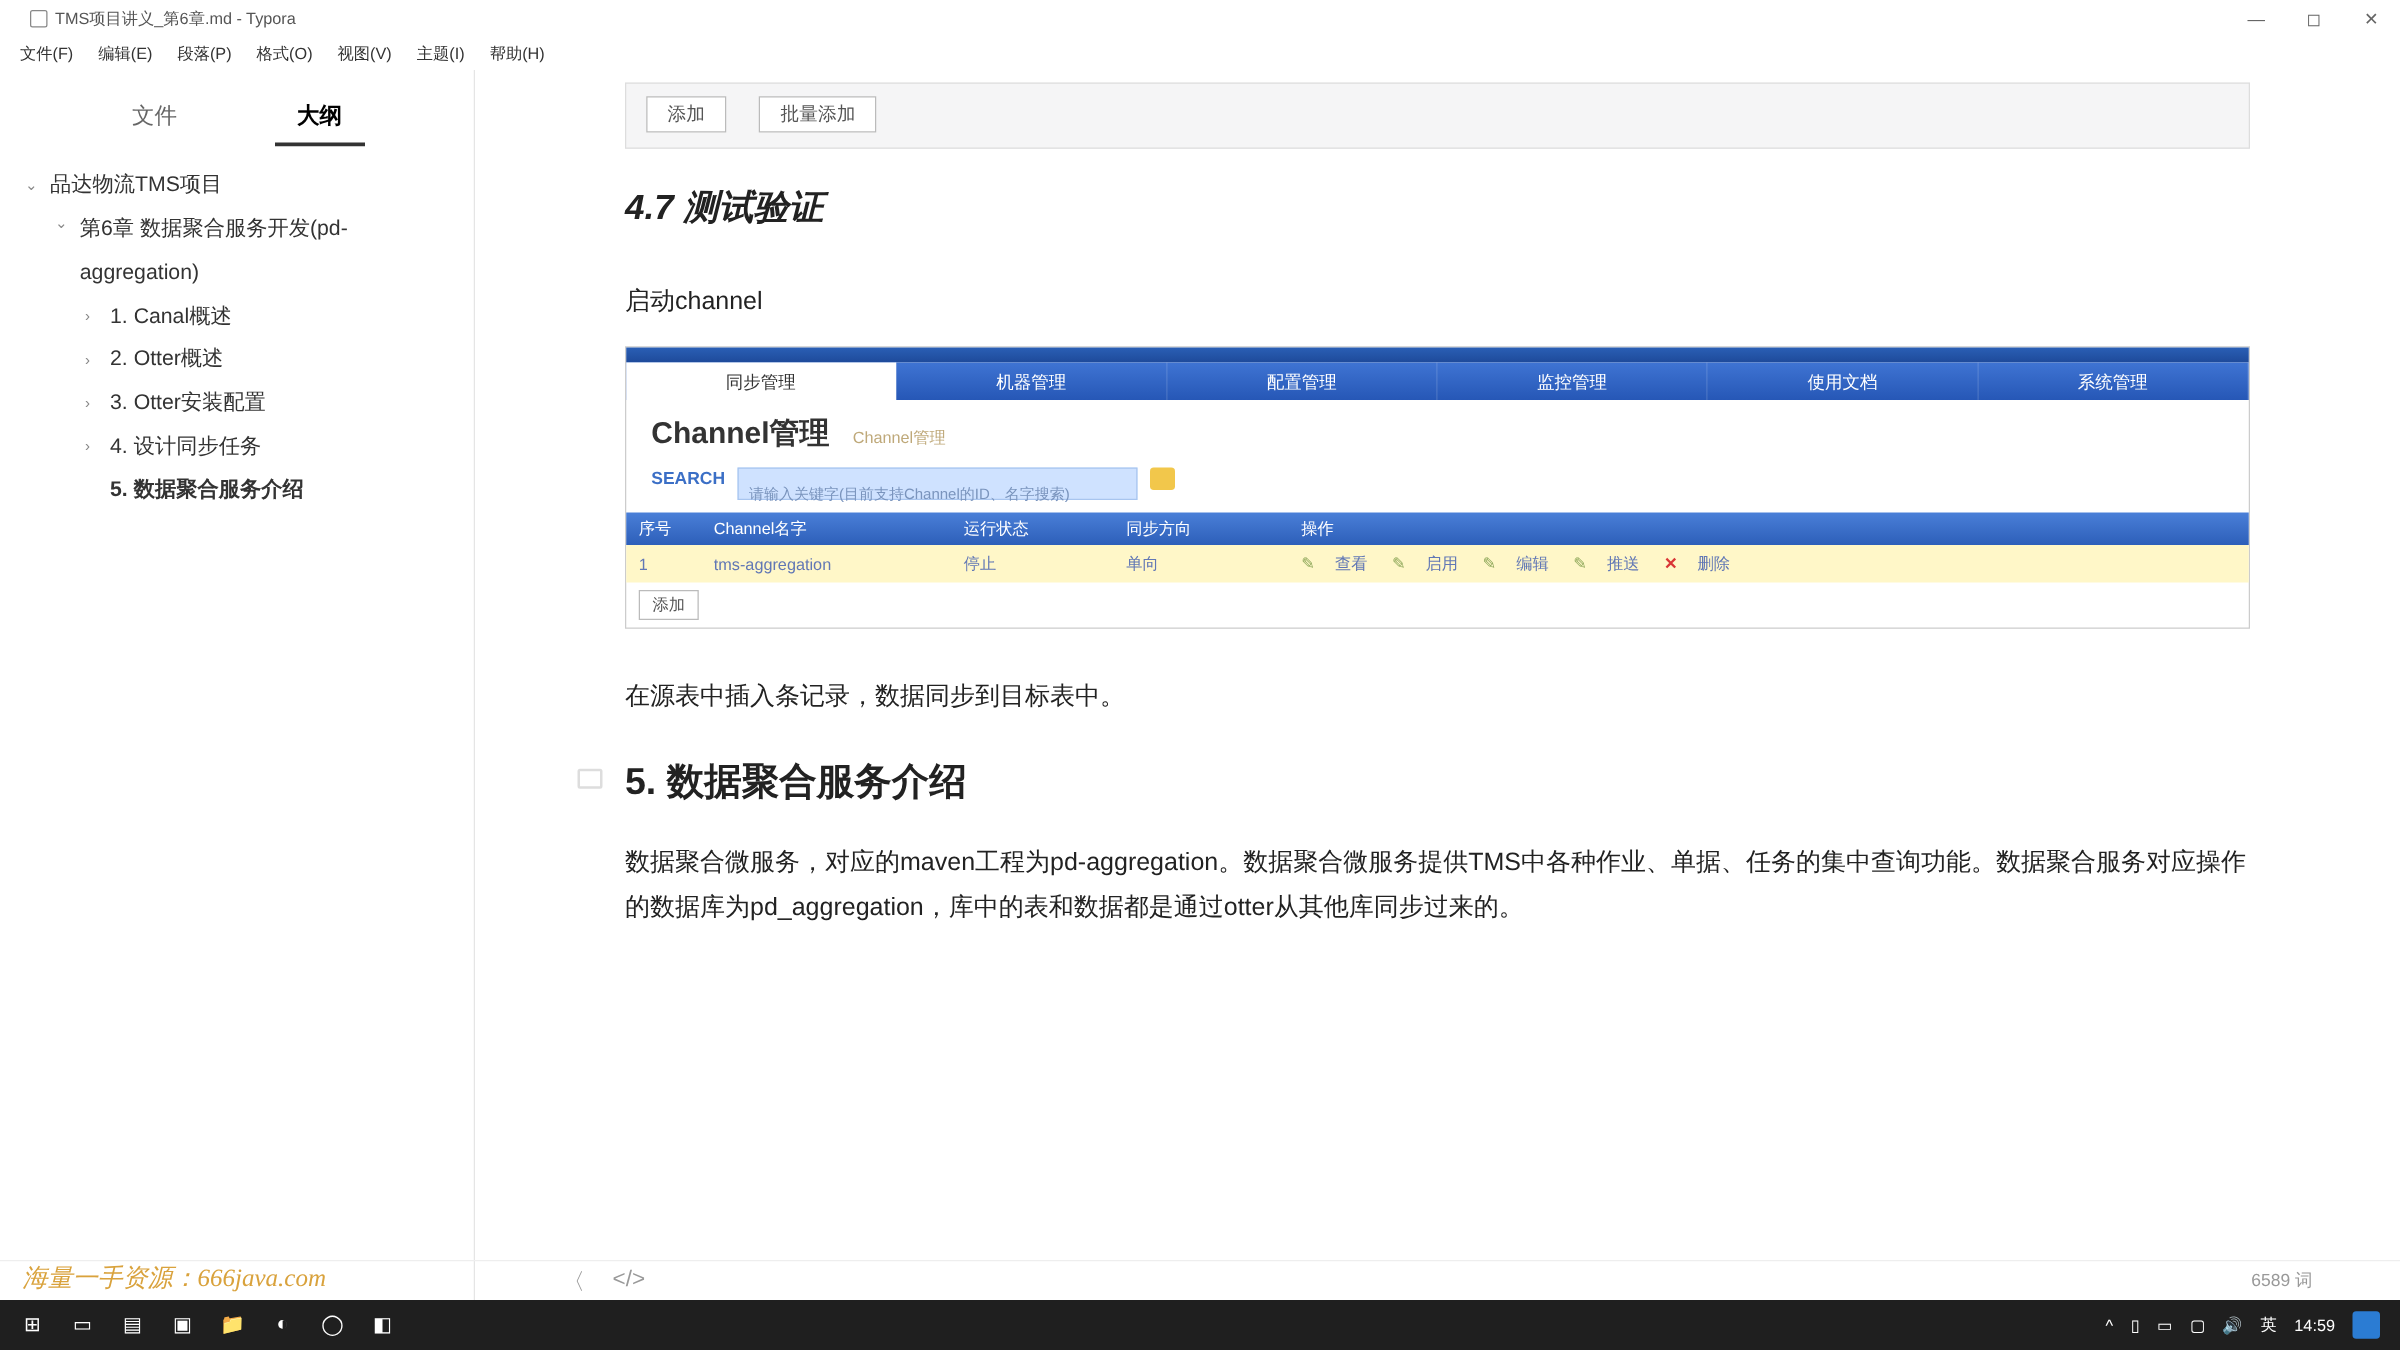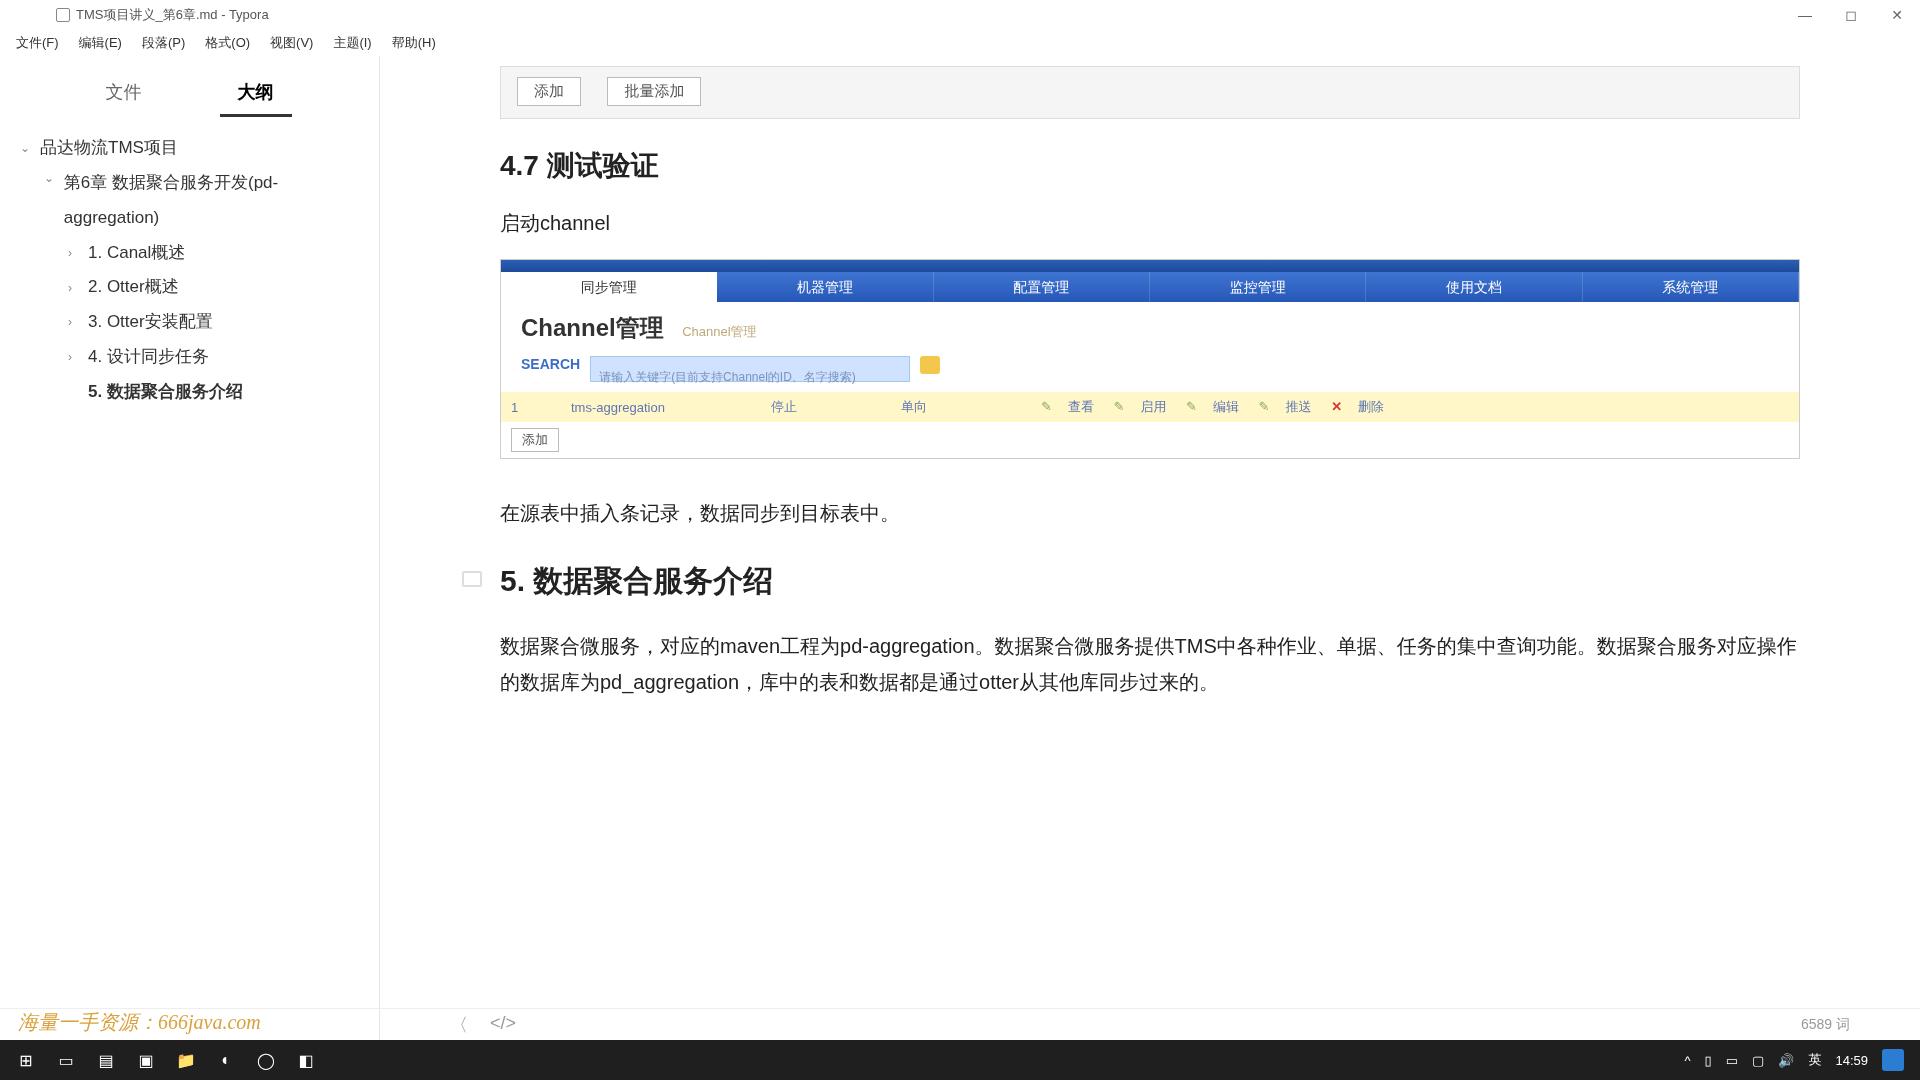--- a/index.html
+++ b/index.html
@@ -1,19 +1,19 @@
 <!DOCTYPE html>
 <html><head>
 <meta charset="utf-8">
 <style>
 * { margin: 0; padding: 0; box-sizing: border-box; font-family: "Microsoft YaHei", sans-serif; }
 body { width: 1920px; height: 1080px; background: #fff; overflow: hidden; position: relative; }
 
 
-.titlebar { height: 30px; display: flex; align-items: center; padding: 0 8px; font-size: 13px; color: #555; margin-left: 48px; }
+.titlebar { height: 30px; display: flex; align-items: center; padding: 0 24px; font-size: 13px; color: #555; }
 .titlebar .icon { width: 14px; height: 14px; border: 1px solid #888; border-radius: 2px; margin-right: 6px; }
 .win-controls { position: absolute; right: 0; top: 0; display: flex; }
 .win-controls div { width: 46px; height: 30px; display: flex; align-items: center; justify-content: center; font-size: 14px; color: #666; }
 
 
 .menubar { height: 26px; display: flex; align-items: center; padding: 0 6px; font-size: 13px; color: #333; }
 .menubar span { padding: 2px 10px; }
 
 
 .main { display: flex; height: calc(100% - 30px - 26px - 40px); }
@@ -26,21 +26,21 @@
 .outline .lv2 { margin-left: 24px; display: flex; align-items: flex-start; }
 .outline .lv3 { margin-left: 48px; display: flex; align-items: center; }
 .chev { display: inline-block; width: 14px; font-size: 12px; color: #888; margin-right: 6px; }
 .outline .bold { font-weight: 700; }
 
 
 .content { flex: 1; padding: 10px 120px 0 120px; overflow: hidden; color: #222; }
 .imgbox { background: #f5f5f6; border: 1px solid #ddd; padding: 10px 16px 12px; margin-bottom: 28px; }
 .btn { background: #fff; border: 1px solid #bbb; padding: 4px 16px; font-size: 15px; color: #555; margin-right: 22px; }
 
-h2.sec47 { font-size: 28px; font-weight: 700; margin: 20px 0 20px; }
+h2.sec47 { font-size: 28px; font-weight: 700; margin: 20px 0 38px; font-style: italic; }
 .ptxt { font-size: 20px; margin: 14px 0 18px; line-height: 1.8; }
 
 
 .otter { border: 1px solid #ccc; background: #fff; margin-bottom: 36px; }
 .otter-topstrip { height: 12px; background: linear-gradient(#2a5fb5, #1e4a9a); }
 .otter-tabs { display: flex; background: linear-gradient(#3f74d3, #2657b6); height: 30px; font-size: 14px; color: #fff; }
 .otter-tabs div { flex: 1; text-align: center; line-height: 30px; border-right: 1px solid rgba(255,255,255,0.15); }
 .otter-tabs div.act { background: #fff; color: #333; }
 .otter-head { padding: 10px 20px 8px; }
 .otter-head .ttl { font-size: 24px; font-weight: 600; color: #333; display: inline-block; }
@@ -160,20 +160,27 @@
       <div class="otter-head">
         <span class="ttl">Channel管理</span>
         <span class="bc">Channel管理</span>
       </div>
       <div class="otter-search">
         <span class="lbl">SEARCH</span>
         <div class="inp">请输入关键字(目前支持Channel的ID、名字搜索)</div>
         <div class="go"></div>
       </div>
       <div class="otter-table">
+        <div class="otter-th">
+          <div class="c1">序号</div>
+          <div class="c2">Channel名字</div>
+          <div class="c3">运行状态</div>
+          <div class="c4">同步方向</div>
+          <div class="c5">操作</div>
+        </div>
         <div class="otter-tr">
           <div class="c1">1</div>
           <div class="c2">tms-aggregation</div>
           <div class="c3">停止</div>
           <div class="c4">单向</div>
           <div class="c5">
             <span class="pen">✎</span><span>查看</span>
             <span class="pen">✎</span><span>启用</span>
             <span class="pen">✎</span><span>编辑</span>
             <span class="pen">✎</span><span>推送</span>

